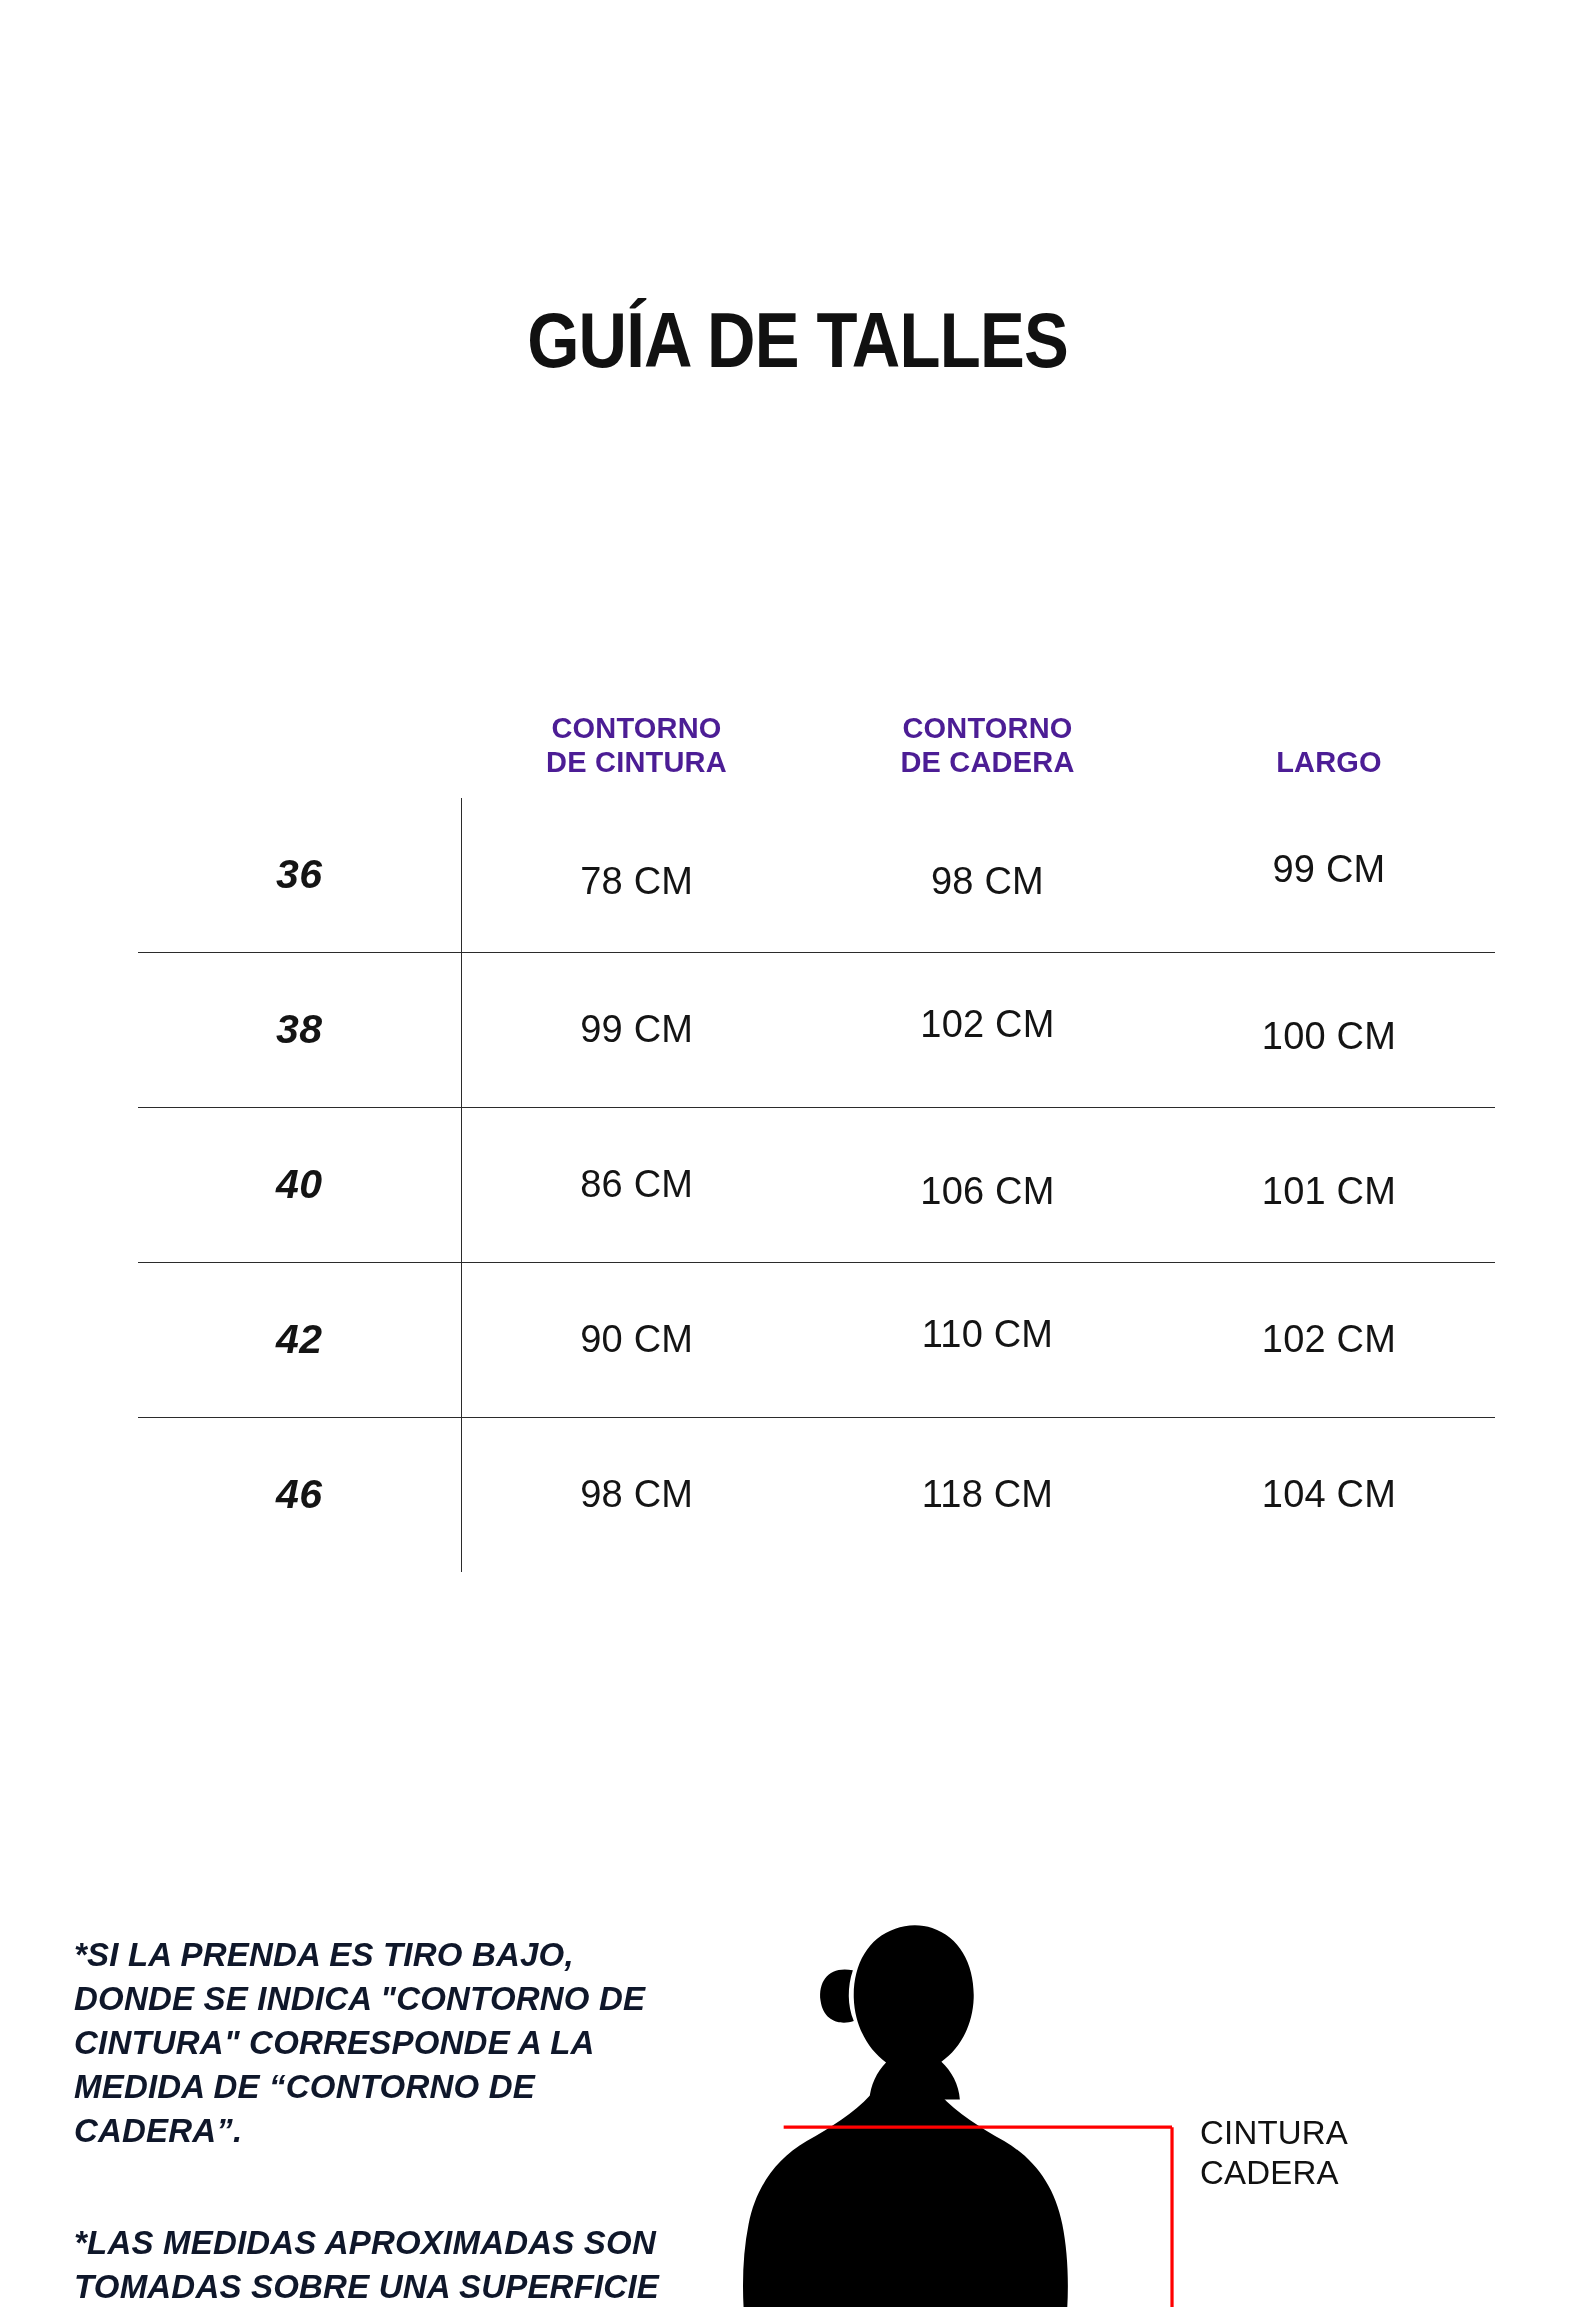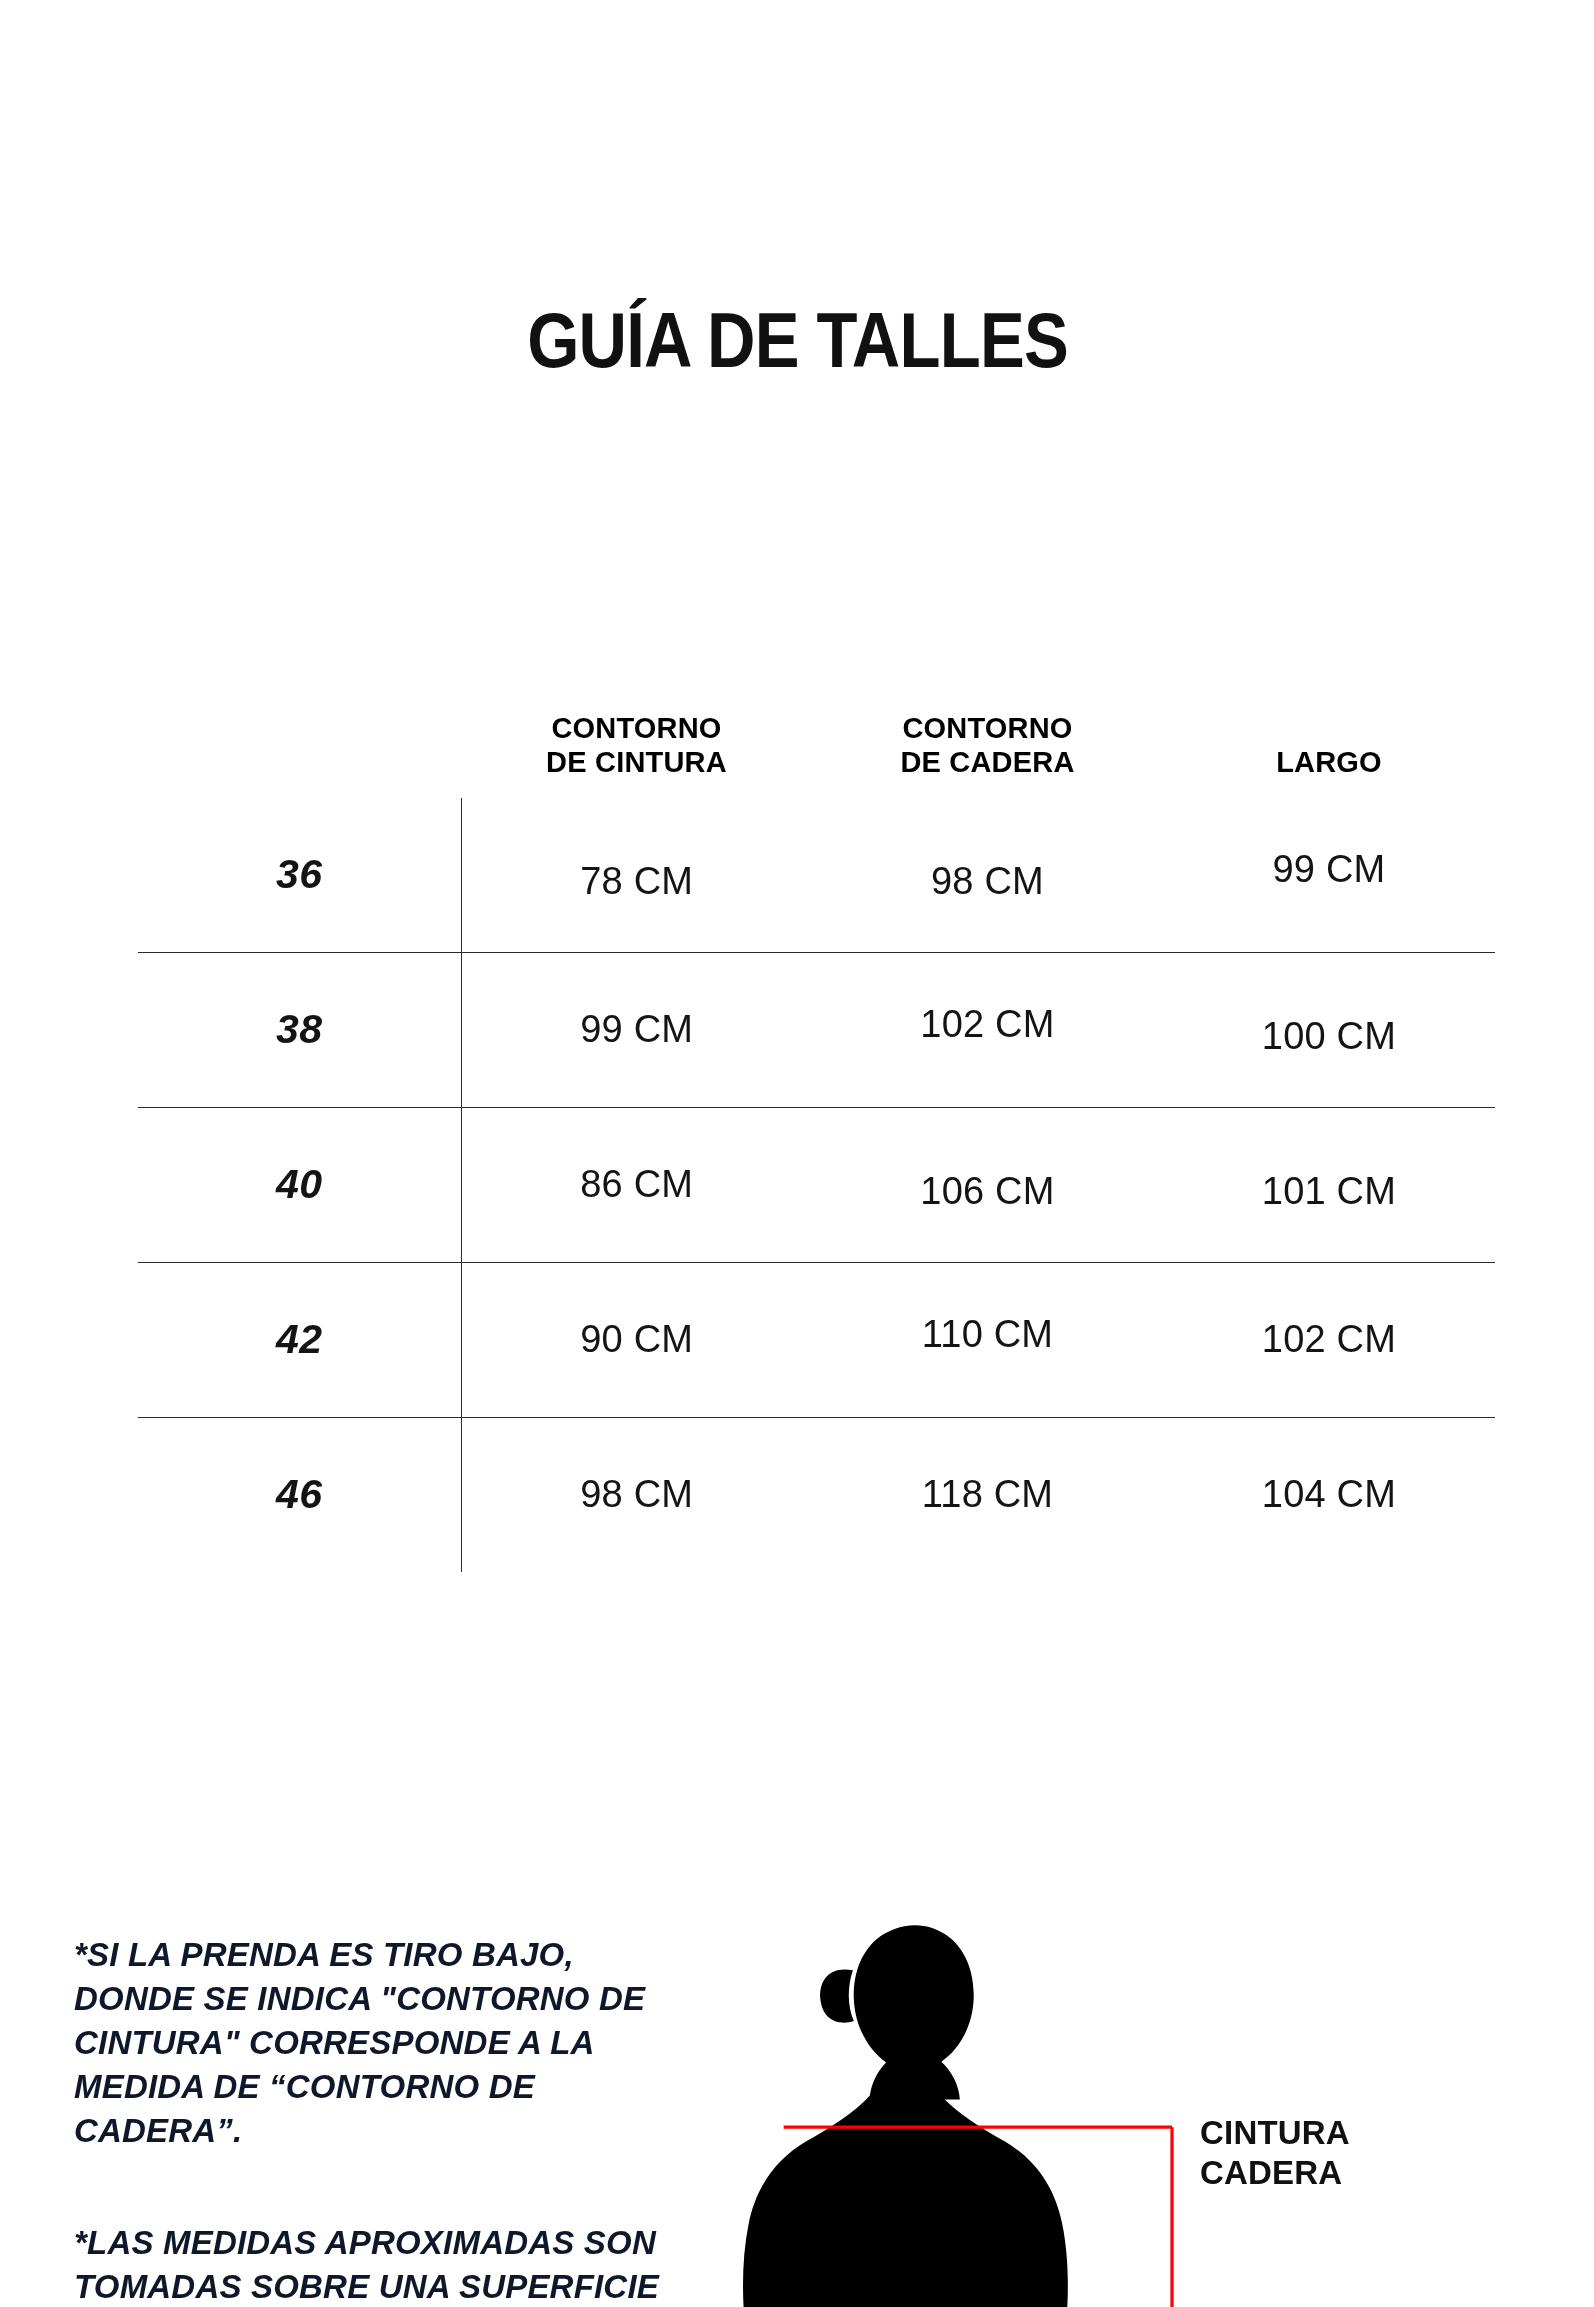--- a/index.html
+++ b/index.html
@@ -69,21 +69,21 @@
   table.size-table col.c-hip    { width: 351px; }
   table.size-table col.c-length { width: 332px; }
 
   table.size-table th {
     font-size: 29px;
     font-weight: 700;
     letter-spacing: 0.2px;
     padding: 0 0 18.5px 0;
     vertical-align: bottom;
     line-height: 1.18;
-    color: #000000;
+    color: #4c1d95;
   }
   table.size-table th.empty { border: none; }
 
   th.h-waist  { text-align: center; padding-right: 18.5px; }
   th.h-hip    { text-align: center; }
   th.h-length { text-align: center; padding-left: 4.6px; }
 
   table.size-table td {
     font-size: 38px;
     font-weight: 400;
@@ -150,21 +150,21 @@
     position: absolute;
     left: 0;
     top: 0;
   }
 
   .label-cintura {
     position: absolute;
     left: 563px;
     top: 203px;
     font-size: 33px;
-    font-weight: 700;
+    font-weight: 400;
     letter-spacing: 0.2px;
     line-height: 1.22;
     color: #111;
   }
 </style>
 </head>
 <body>
 
 <div class="page">
 

